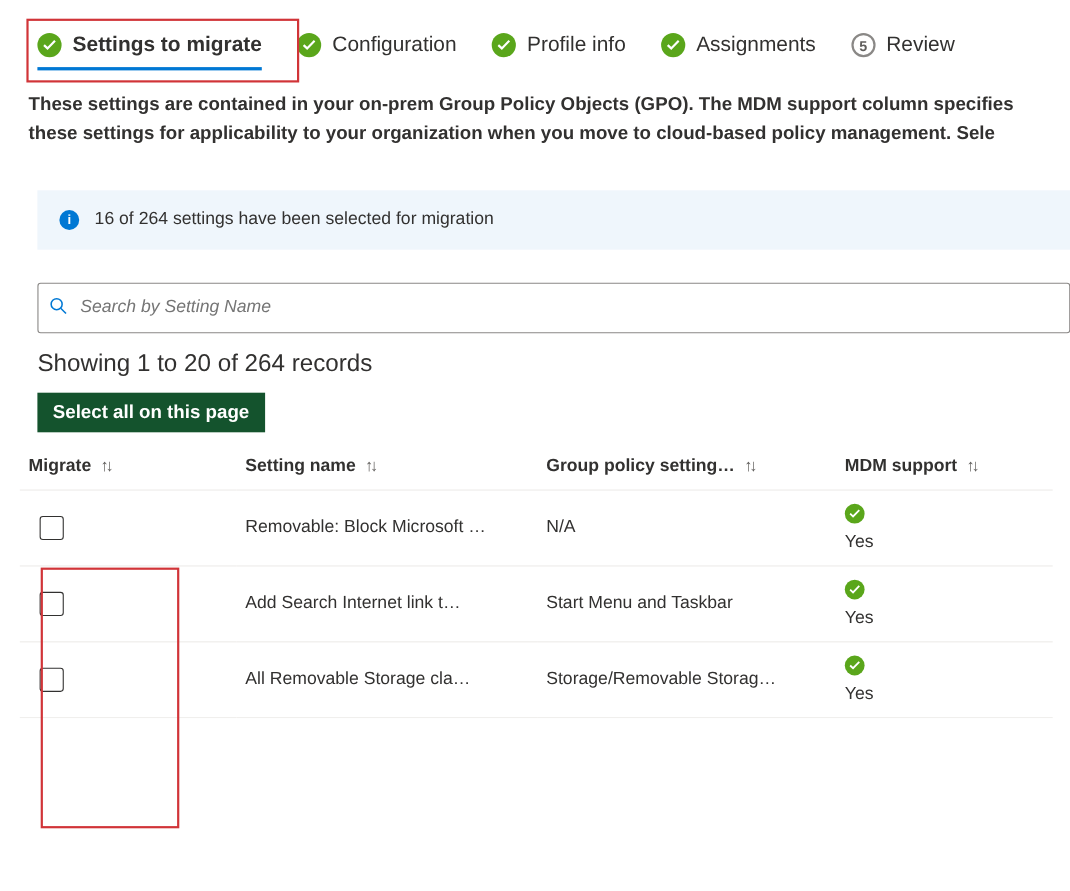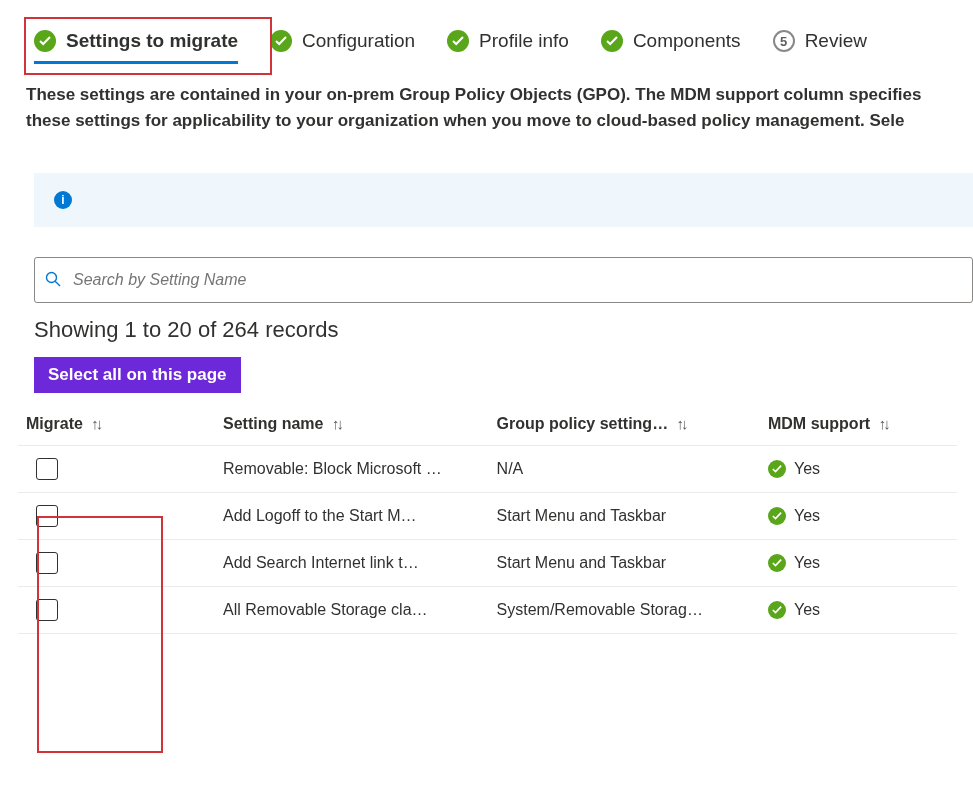--- a/index.html
+++ b/index.html
@@ -114,21 +114,21 @@
     font-style: italic;
   }
   .search-icon { color:#0078d4; flex:0 0 auto;}
   .records {
     padding: 14px 34px 14px 34px;
     font-size: 22px;
     color: #323130;
   }
   .select-all-btn {
     margin-left: 34px;
-    background: #6d28d9;
+    background: #14532d;
     color: #fff;
     border: none;
     padding: 8px 14px;
     font-size: 17px;
     font-weight: 600;
     cursor: pointer;
   }
   table {
     margin: 10px 0 0 18px;
     width: calc(100% - 34px);
@@ -166,21 +166,21 @@
     border: 1px solid #323130;
     border-radius: 3px;
     display:inline-block;
     vertical-align: middle;
     cursor:pointer;
   }
   .cb.disabled {
     border-color:#a19f9d; background:#e1dfdd;
   }
   .support {
-    display:flex; align-items:flex-start; gap:8px;
+    display:flex; align-items:flex-start; gap:8px;flex-direction:column;
   }
   .sup-icon { display:inline-flex; align-items:center; justify-content:center; width:18px;height:18px;border-radius:50%; }
   .sup-yes { background:#5aa61b; color:#fff;}
   .warn-tri {
     width:0;height:0;
     border-left: 9px solid transparent;
     border-right: 9px solid transparent;
     border-bottom: 16px solid #d83b01;
     position:relative;
     display:inline-block;
@@ -221,32 +221,33 @@
         </svg>
     </span>
     <span>Profile info</span>
   </div>
   <div class="tab">
     <span class="check-icon">
       <svg width="12" height="12" viewBox="0 0 12 12">
           <path d="M1 6 L4.2 9 L11 2" stroke="#fff" stroke-width="2" fill="none"></path>
         </svg>
     </span>
-    <span>Components</span>
+    <span>Assignments</span>
   </div>
   <div class="tab">
     <span class="number-badge">5</span>
     <span>Review</span>
   </div>
 </div>
 
 <div class="description">These settings are contained in your on-prem Group Policy Objects (GPO). The MDM support column specifies these settings for applicability to your organization when you move to cloud-based policy management. Sele</div>
 
 <div class="info-banner">
   <span class="info-icon">i</span>
+  <span>16 of 264 settings have been selected for migration</span>
 </div>
 
 <div class="search-wrap">
   <span class="search-icon">
     <svg width="16" height="16" viewBox="0 0 16 16">
         <circle cx="6.5" cy="6.5" r="5" stroke="#0078d4" stroke-width="1.4" fill="none"></circle>
         <line x1="10.2" y1="10.2" x2="15" y2="15" stroke="#0078d4" stroke-width="1.4"></line>
       </svg>
   </span>
   <input type="text" placeholder="Search by Setting Name" style="">
@@ -294,52 +295,37 @@
               <svg width="10" height="10" viewBox="0 0 12 12">
                 <path d="M1 6 L4.2 9 L11 2" stroke="#fff" stroke-width="2" fill="none"></path>
               </svg>
             </span>
             <span>Yes</span>
           </span>
         </td>
       </tr>
       <tr>
         <td style="padding-left: 18px;"><span class="cb"></span></td>
-        <td>Add Logoff to the Start M…</td>
-        <td>Start Menu and Taskbar</td>
-        <td>
-          <span class="support">
-            <span class="sup-icon sup-yes">
-              <svg width="10" height="10" viewBox="0 0 12 12">
-                <path d="M1 6 L4.2 9 L11 2" stroke="#fff" stroke-width="2" fill="none"></path>
-              </svg>
-            </span>
-            <span>Yes</span>
-          </span>
-        </td>
-      </tr>
-      <tr>
-        <td style="padding-left: 18px;"><span class="cb"></span></td>
         <td>Add Search Internet link t…</td>
         <td>Start Menu and Taskbar</td>
         <td>
           <span class="support">
             <span class="sup-icon sup-yes">
               <svg width="10" height="10" viewBox="0 0 12 12">
                 <path d="M1 6 L4.2 9 L11 2" stroke="#fff" stroke-width="2" fill="none"></path>
               </svg>
             </span>
             <span>Yes</span>
           </span>
         </td>
       </tr>
       <tr>
         <td style="padding-left: 18px;"><span class="cb"></span></td>
         <td>All Removable Storage cla…</td>
-        <td>System/Removable Storag…</td>
+        <td>Storage/Removable Storag…</td>
         <td>
           <span class="support">
             <span class="sup-icon sup-yes">
               <svg width="10" height="10" viewBox="0 0 12 12">
                 <path d="M1 6 L4.2 9 L11 2" stroke="#fff" stroke-width="2" fill="none"></path>
               </svg>
             </span>
             <span>Yes</span>
           </span>
         </td>

